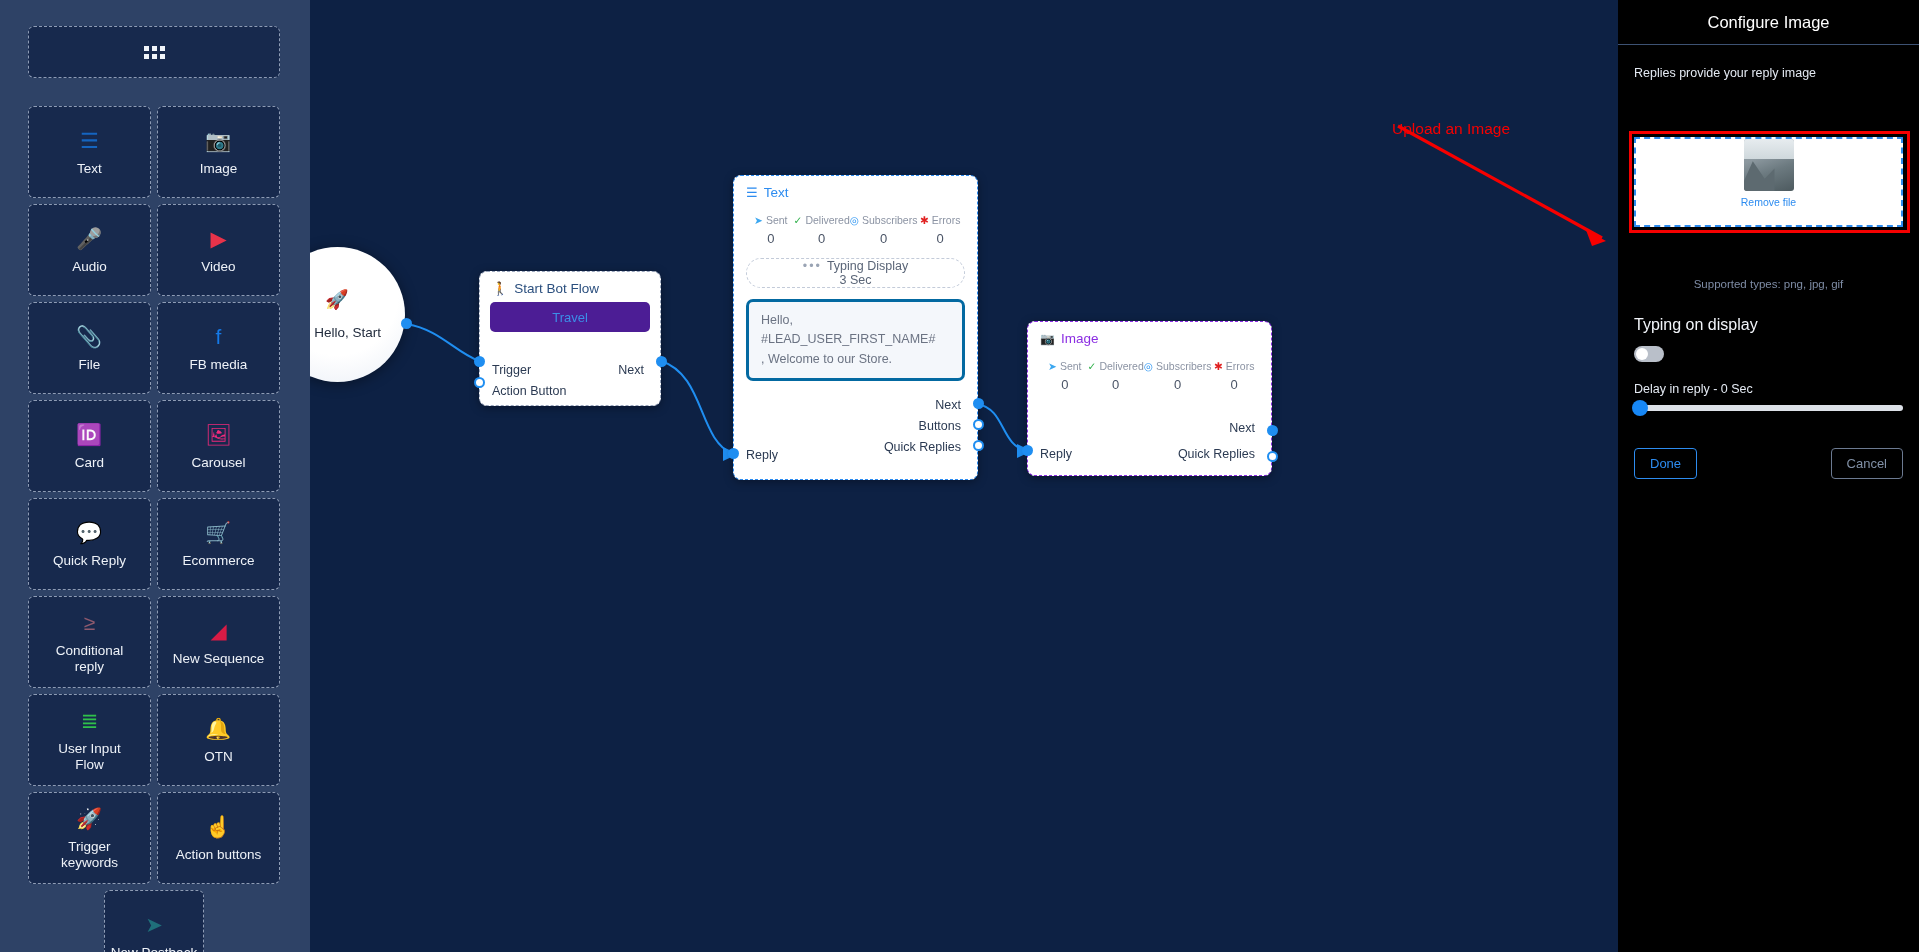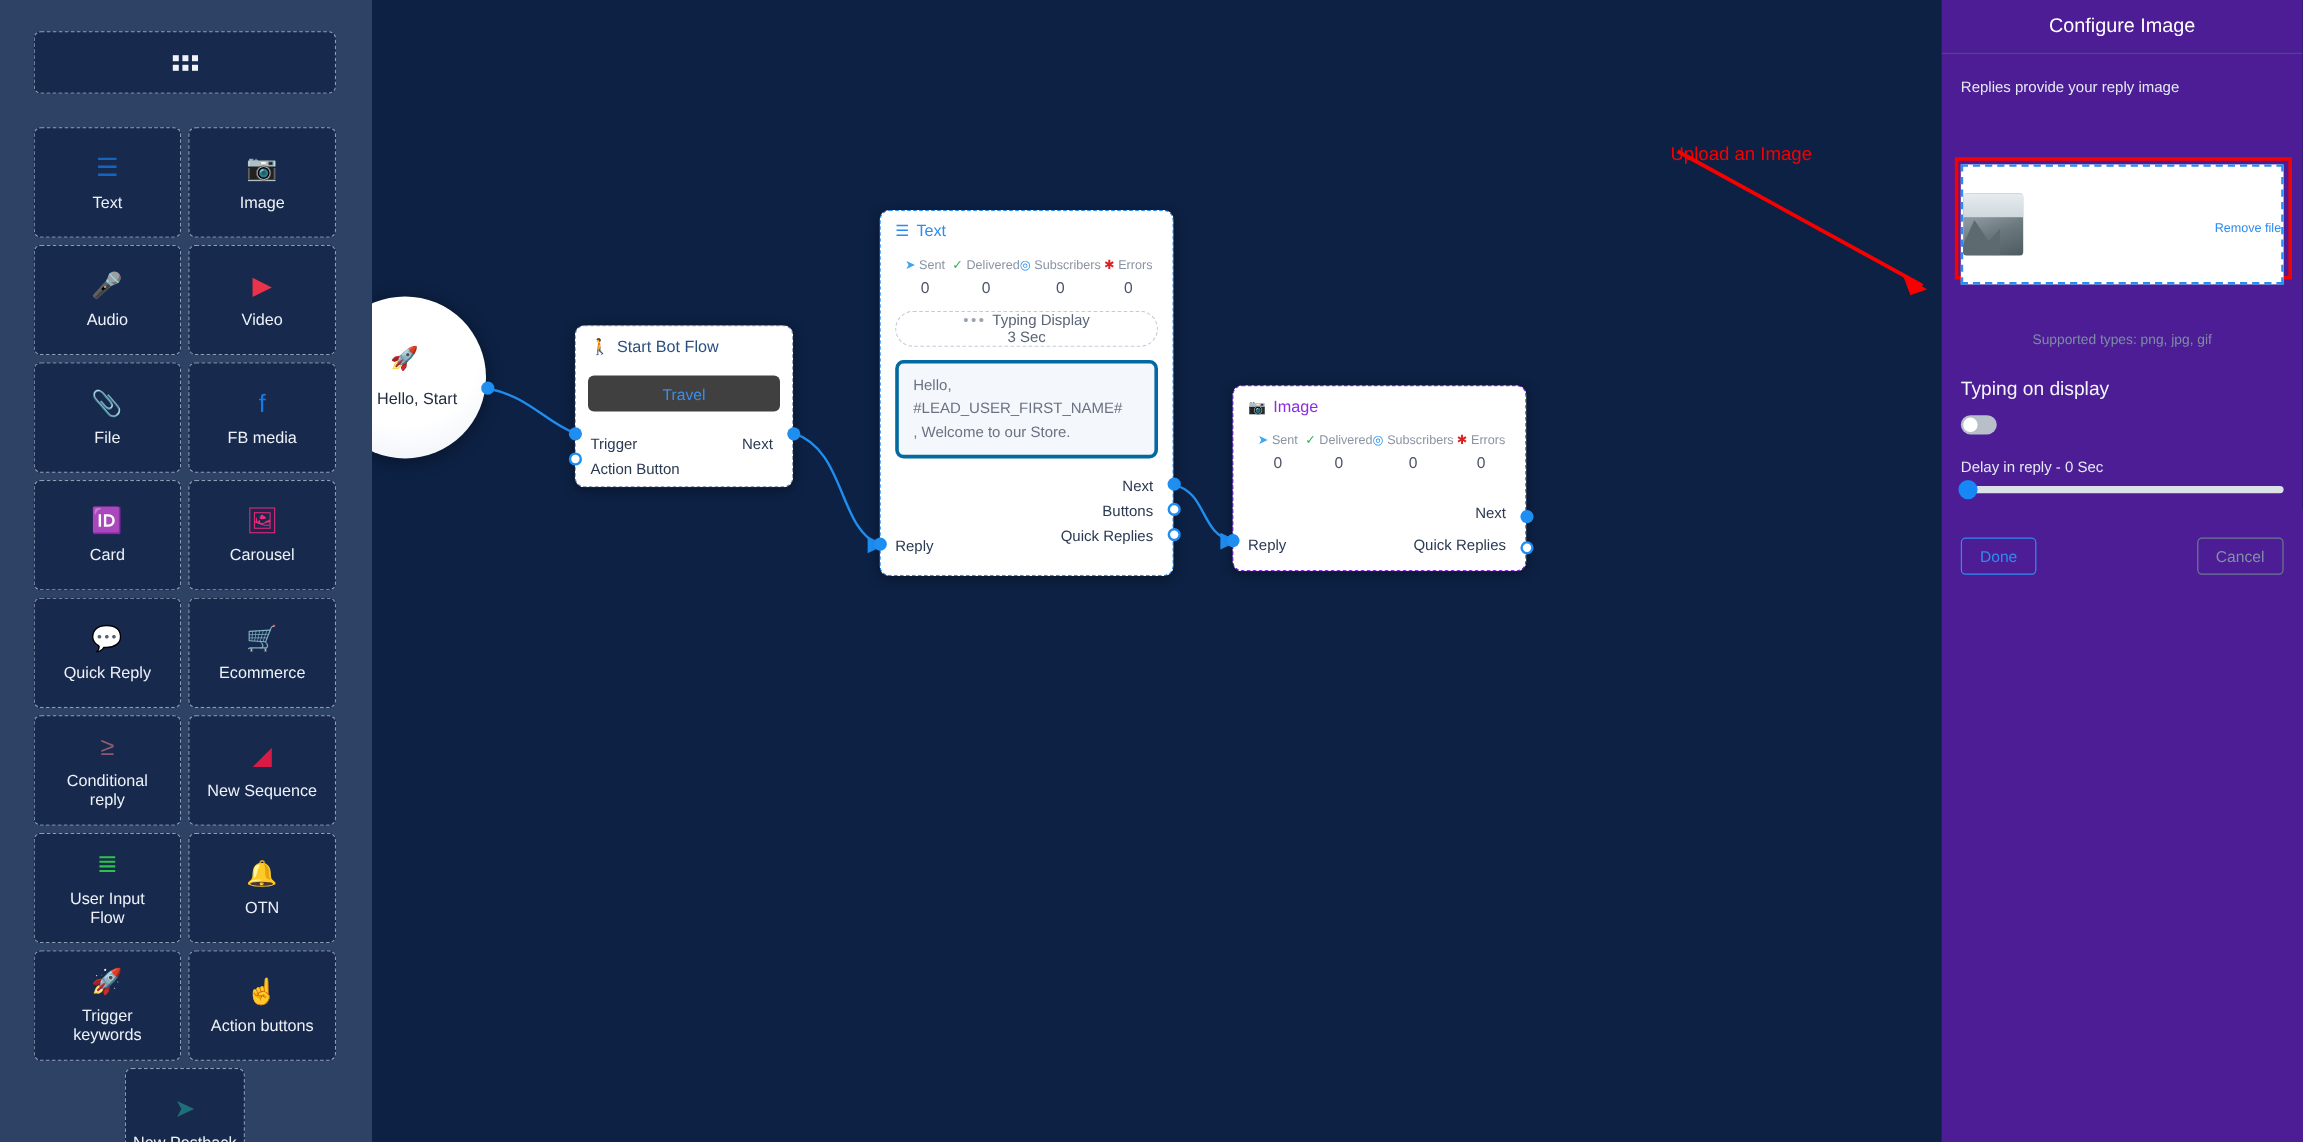--- a/index.html
+++ b/index.html
@@ -94,22 +94,22 @@
   #start-node .rk { font-size: 19px; color:#1b87e6; line-height:1; }
   #start-node .txt { color:#222c3d; font-size:13.5px; }
 
   
   #node-bot {
     left: 169px; top: 271px; width: 182px; height: 135px;
     border: 1px dashed #9aa6bd;
   }
   #node-bot .node-hdr { color:#2b4f7e; }
   .pill {
-    margin: 13px 10px 0 10px; height: 30px;
-    background: #404040; border-radius: 5px;
+    margin: 2px 10px 0 10px; height: 30px;
+    background: #4c1d95; border-radius: 5px;
     display:flex; align-items:center; justify-content:center;
     color:#3c8ee8; font-size: 13px;
   }
   .port-row { position:absolute; font-size: 12.5px; color:#2b3a52; }
 
   
   #node-text {
     left: 423px; top: 175px; width: 245px; height: 305px;
     border: 1px dashed #2d8cf0;
   }
@@ -146,45 +146,45 @@
     white-space: pre-line;
   }
 
   .port { position:absolute; width:11px; height:11px; border-radius:50%; }
   .port.fill { background:#1f8ef1; }
   .port.hollow { background:#ffffff; border: 2.5px solid #1f8ef1; }
 
   
   #rpanel {
     position:absolute; right:0; top:0; width: 301px; height: 952px;
-    background: #4c1d95;
+    background: #000000;
   }
   #rpanel .ptitle {
     height: 45px; display:flex; align-items:center; justify-content:center;
     color:#ffffff; font-size: 16.5px;
     border-bottom: 1px solid #3d5273;
   }
   .fld-label { color:#e4eaf3; font-size: 12.5px; margin: 21px 16px 6px 16px; }
   .url-input {
     display:block; margin: 0 16px; width: 269px; height: 29px;
     border-radius: 4px; border: 1px solid #cdd5e0; background:#fbfcfe;
     padding: 0 10px; font-size: 13px; color:#3b4252;
     font-family:"Liberation Sans", sans-serif;
   }
   #hl-box {
     position:absolute; left: 11px; top: 131px;
     width: 281px; height: 102px;
     border: 3px solid #f60000;
   }
   .dropzone {
     position:absolute; left: 16px; top: 137px;
-    width: 269px; height: 100px;
+    width: 269px; height: 90px;
     background:#ffffff;
     border: 2px dashed #2d8cf0;
-    display:flex; align-items:center; justify-content:space-between;
+    display:flex; flex-direction:column; align-items:center; justify-content:flex-start;
   }
   .thumb {
     width: 50px; height: 52px; border-radius: 3px;
     background:
       linear-gradient(160deg, #9aa7ae 0%, #8b979e 35%, #6c7a80 60%, #4d5a5f 100%);
     position:relative; overflow:hidden;
   }
   .thumb:before {
     content:""; position:absolute; left:0; top:0; right:0; height: 38%;
     background: linear-gradient(#e7ecef, #cfd8dc);

